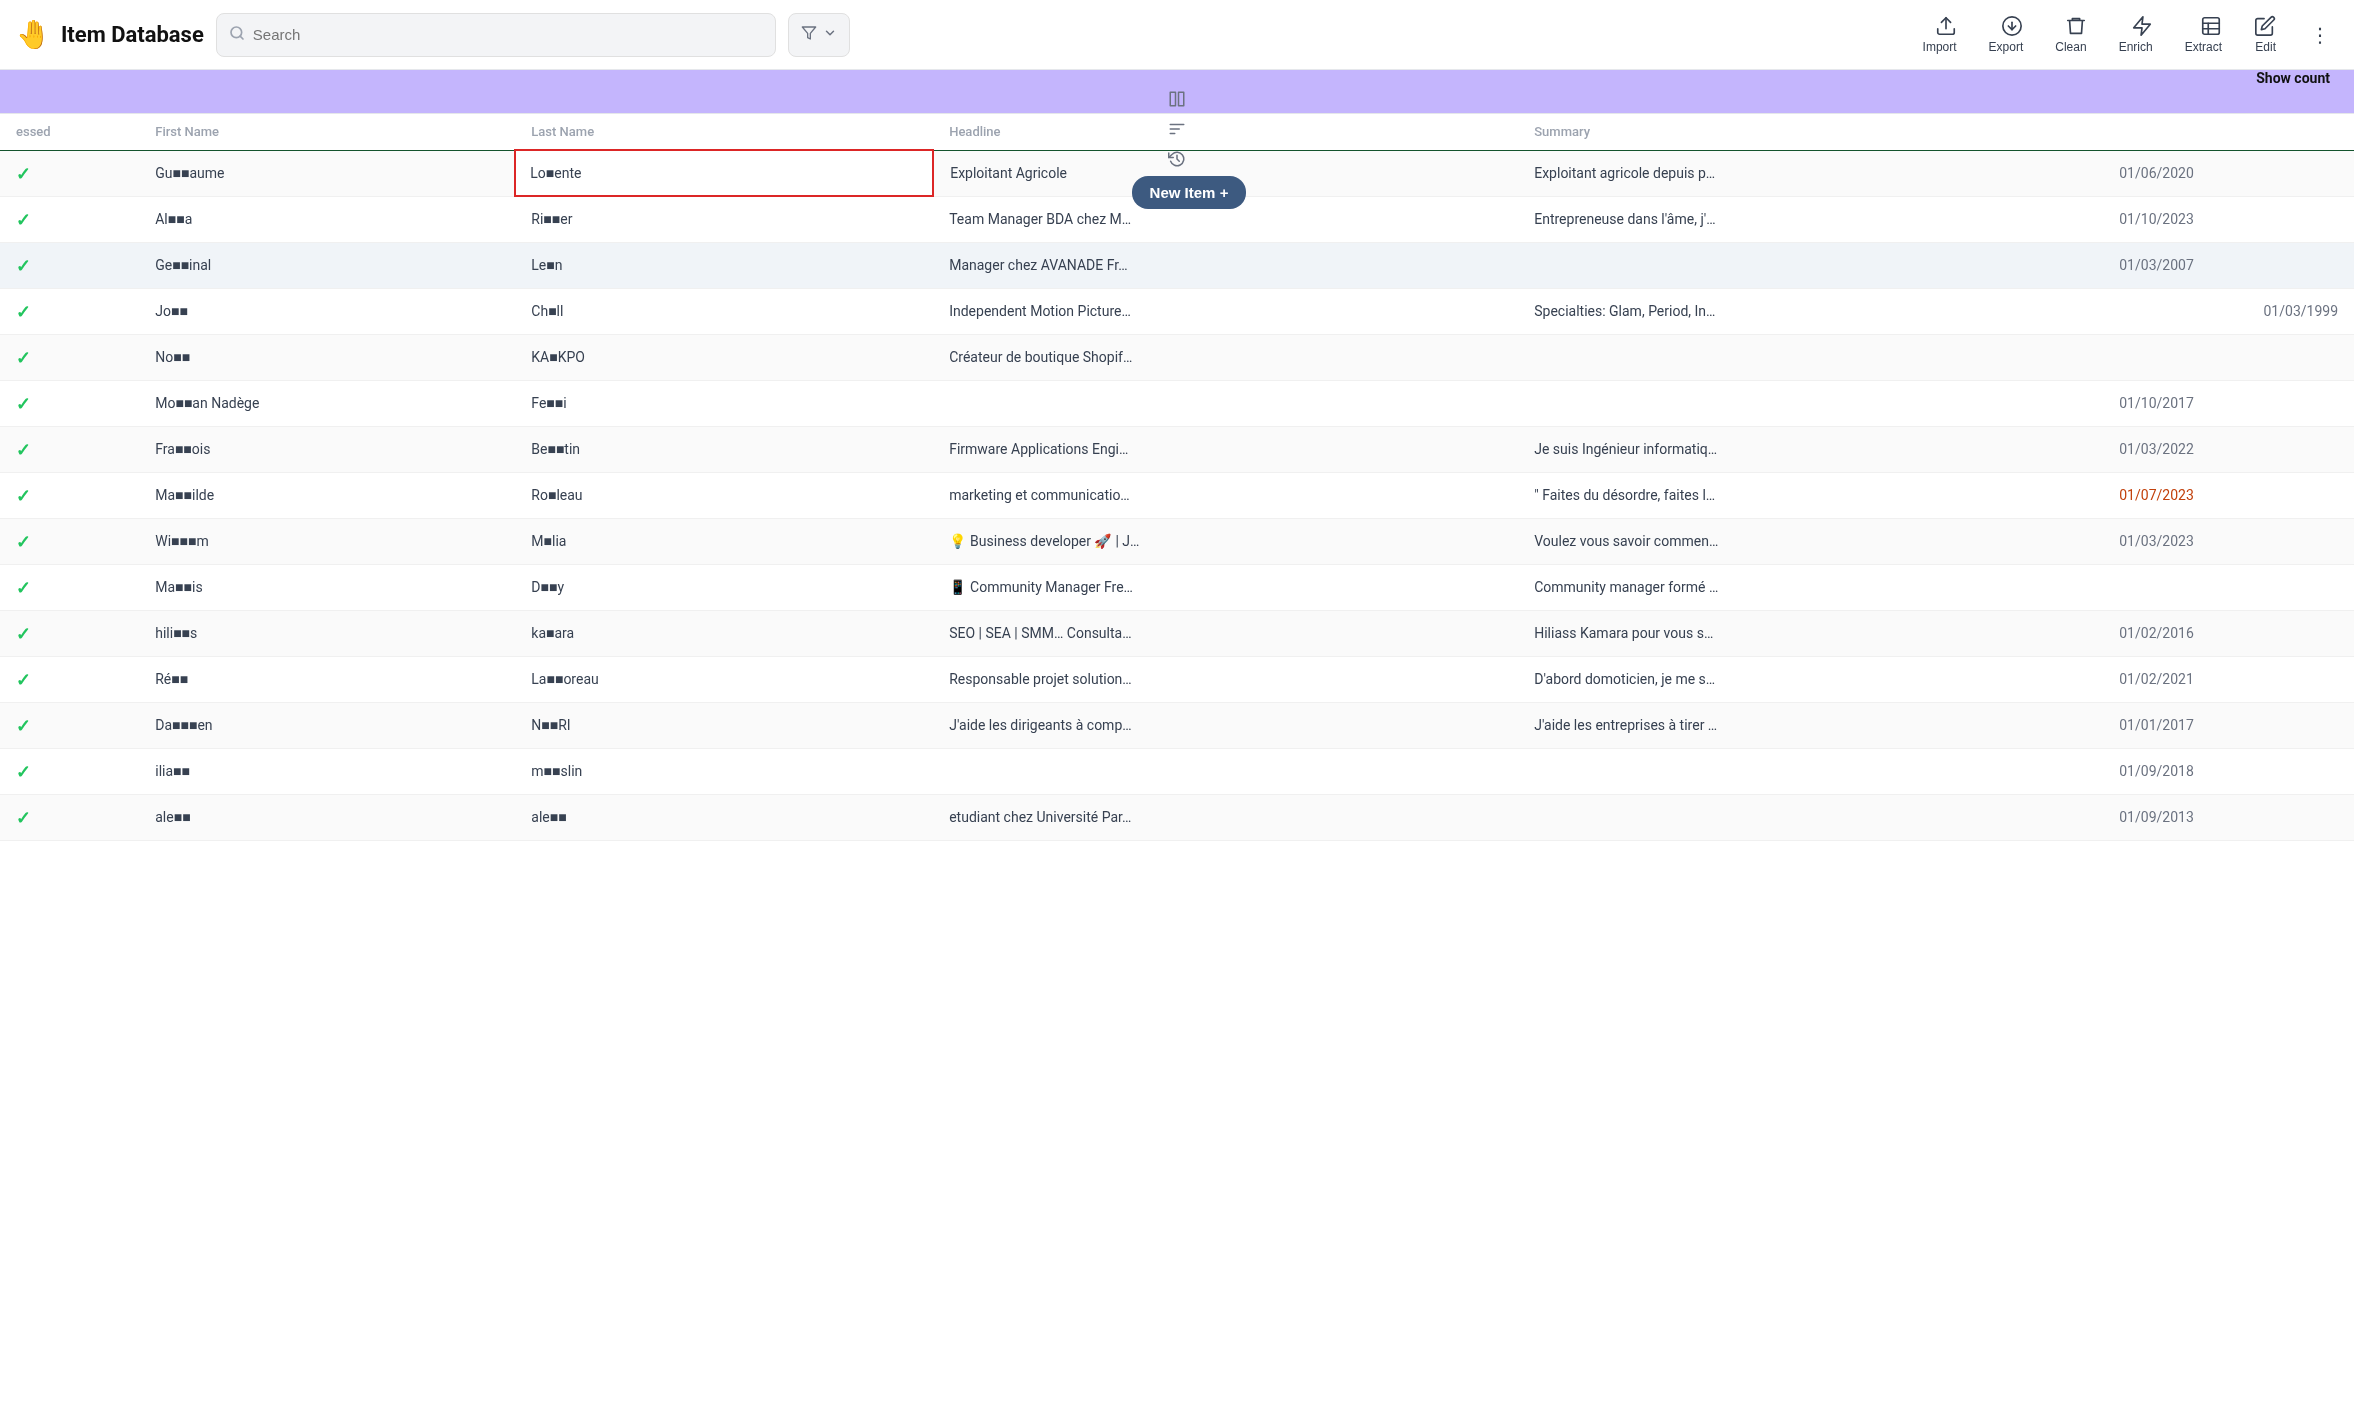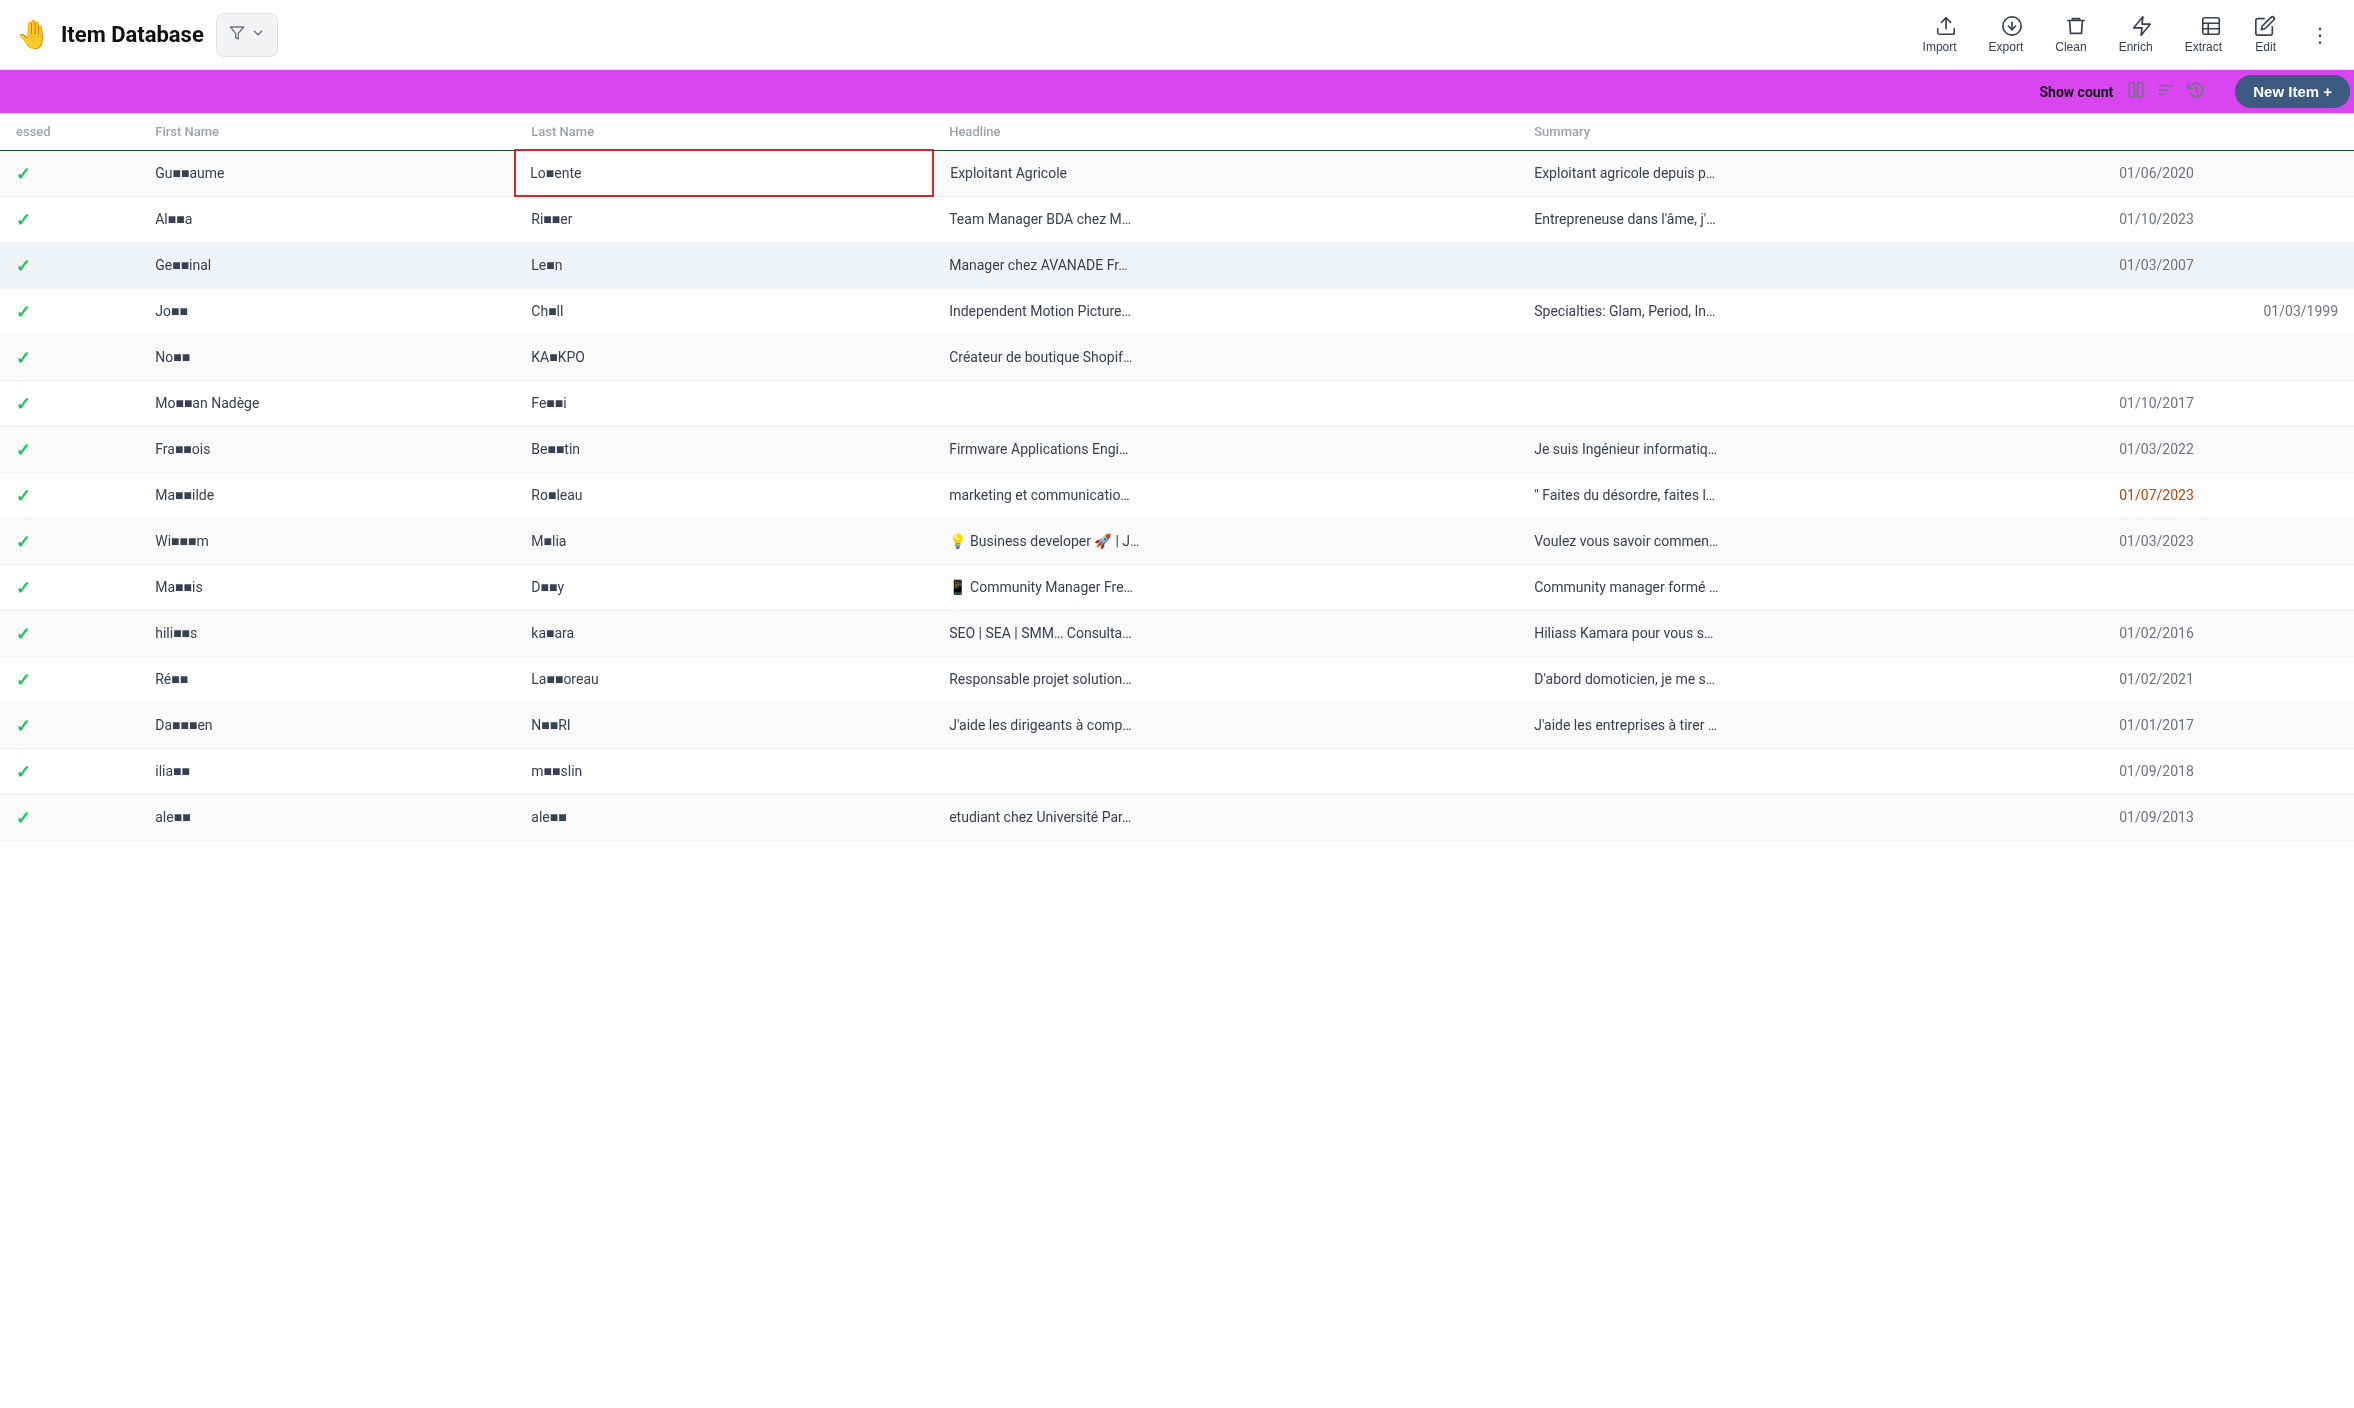--- a/index.html
+++ b/index.html
@@ -109,25 +109,26 @@
       font-size: 20px;
       color: #374151;
       cursor: pointer;
       padding: 4px 8px;
     }
 
     
     .table-header {
       display: flex;
       align-items: center;
-      padding: 0 4px;
+      padding: 0 16px;
       height: 44px;
       border-bottom: 1px solid #e5e7eb;
-      background: #d946ef;
+      background: #c4b5fd;
       gap: 0;
+      flex-direction: column;
     }
 
     .show-count-label {
       font-weight: 700;
       font-size: 14px;
       color: #111;
       margin-left: auto;
       margin-right: 8px;
     }
 
@@ -230,20 +231,29 @@
 <body>
 
 <div>
 
   <div class="header">
     <div class="logo-area">
       <span class="logo-emoji">🤚</span>
       <span class="app-title">Item Database</span>
     </div>
 
+    <div class="search-bar">
+      <span class="search-icon-wrap">
+        <svg width="16" height="16" viewBox="0 0 24 24" fill="none" stroke="#9ca3af" stroke-width="2.5" stroke-linecap="round" stroke-linejoin="round">
+          <circle cx="11" cy="11" r="8"></circle>
+            <line x1="21" y1="21" x2="16.65" y2="16.65"></line>
+        </svg>
+      </span>
+      <input class="search-input" type="text" placeholder="Search" style="">
+    </div>
 
     <button class="filter-btn">
       <span>
         <svg width="16" height="16" viewBox="0 0 24 24" fill="none" stroke="#6b7280" stroke-width="2" stroke-linecap="round" stroke-linejoin="round">
           <polygon points="22 3 2 3 10 12.46 10 19 14 21 14 12.46 22 3"></polygon>
         </svg>
       </span>
       <span>
         <svg width="14" height="14" viewBox="0 0 24 24" fill="none" stroke="#6b7280" stroke-width="2.5" stroke-linecap="round" stroke-linejoin="round">
           <polyline points="6 9 12 15 18 9"></polyline>

